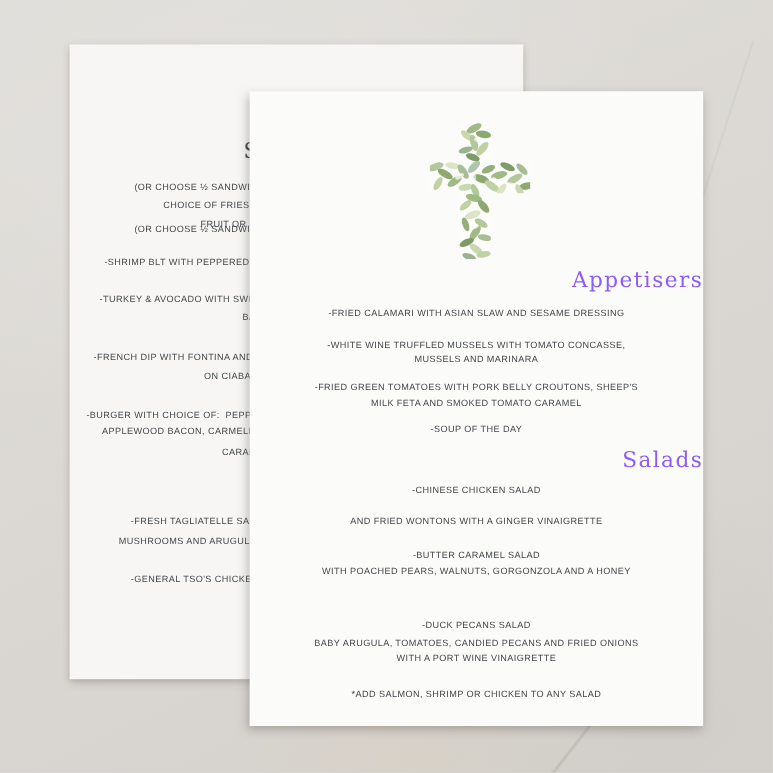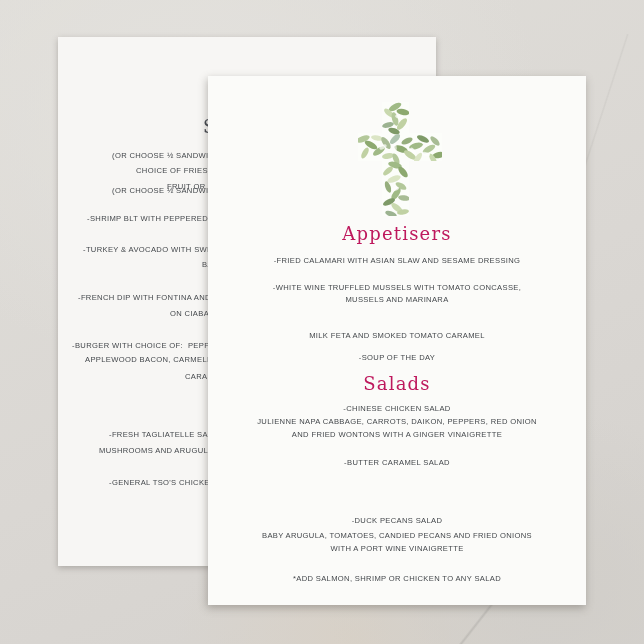--- a/index.html
+++ b/index.html
@@ -17,21 +17,21 @@
   .vein2{width:3px;height:150px;left:118px;top:330px;transform:rotate(24deg);opacity:.45;}
   .vein3{width:3px;height:170px;left:600px;top:30px;transform:rotate(18deg);opacity:.4;}
 
   .card{position:absolute;width:378px;height:529px;}
   .card.back{left:58px;top:37px;background:#f7f6f4;box-shadow:0 2px 6px rgba(104,99,94,.40);z-index:1;}
   .card.front{left:208px;top:76px;background:#fbfbf9;box-shadow:-1px 3px 8px rgba(104,99,94,.45);z-index:2;}
 
   .bh{position:absolute;font-family:"DejaVu Serif",serif;font-size:18px;letter-spacing:1.2px;color:#3d424a;white-space:pre;line-height:22px;}
   .bl{position:absolute;font-size:7.6px;letter-spacing:.35px;color:#43474b;white-space:pre;line-height:10px;}
 
-  .fh{position:absolute;left:0;width:100%;text-align:center;font-family:"DejaVu Serif",serif;font-size:18px;letter-spacing:1.2px;color:#be185d;line-height:22px;}
+  .fh{position:absolute;left:0;width:100%;text-align:right;font-family:"DejaVu Serif",serif;font-size:18px;letter-spacing:1.2px;color:#8b5cf6;line-height:22px;}
   .fl{position:absolute;left:0;width:100%;text-align:center;font-size:7.6px;letter-spacing:.35px;color:#43474b;white-space:nowrap;line-height:10px;}
 
   .cross{position:absolute;left:150px;top:26px;width:84px;height:114px;}
   .cross svg{display:block;width:84px;height:114px;}
 </style>
 </head>
 <body>
 
 <div class="scene">
   <div class="vein vein1"></div>
@@ -117,28 +117,29 @@
           </g>
         </g>
       </svg>
     </div>
 
     <div class="fh" style="top:147px">Appetisers</div>
 
     <div class="fl" style="top:180px">-FRIED CALAMARI WITH ASIAN SLAW AND SESAME DRESSING</div>
     <div class="fl" style="top:207px">-WHITE WINE TRUFFLED MUSSELS WITH TOMATO CONCASSE,</div>
     <div class="fl" style="top:219px">MUSSELS AND MARINARA</div>
+    <div class="fl" style="top:242px">-FRIED GREEN TOMATOES WITH PORK BELLY CROUTONS, SHEEP'S</div>
     <div class="fl" style="top:255px">MILK FETA AND SMOKED TOMATO CARAMEL</div>
     <div class="fl" style="top:277px">-SOUP OF THE DAY</div>
 
     <div class="fh" style="top:297px">Salads</div>
 
     <div class="fl" style="top:328px">-CHINESE CHICKEN SALAD</div>
-    <div class="fl" style="top:341px">JULIENNE NAPA CABBAGE, CARROTS, DAIKON, PEPPERS, RED ONION</div>
     <div class="fl" style="top:354px">AND FRIED WONTONS WITH A GINGER VINAIGRETTE</div>
     <div class="fl" style="top:382px">-BUTTER CARAMEL SALAD</div>
+    <div class="fl" style="top:395px">WITH POACHED PEARS, WALNUTS, GORGONZOLA AND A HONEY</div>
     <div class="fl" style="top:440px">-DUCK PECANS SALAD</div>
     <div class="fl" style="top:455px">BABY ARUGULA, TOMATOES, CANDIED PECANS AND FRIED ONIONS</div>
     <div class="fl" style="top:498px">*ADD SALMON, SHRIMP OR CHICKEN TO ANY SALAD</div>
 
     <div class="fl" style="top:468px">WITH A PORT WINE VINAIGRETTE</div>
   </div>
 </div>
 
 </body></html>

